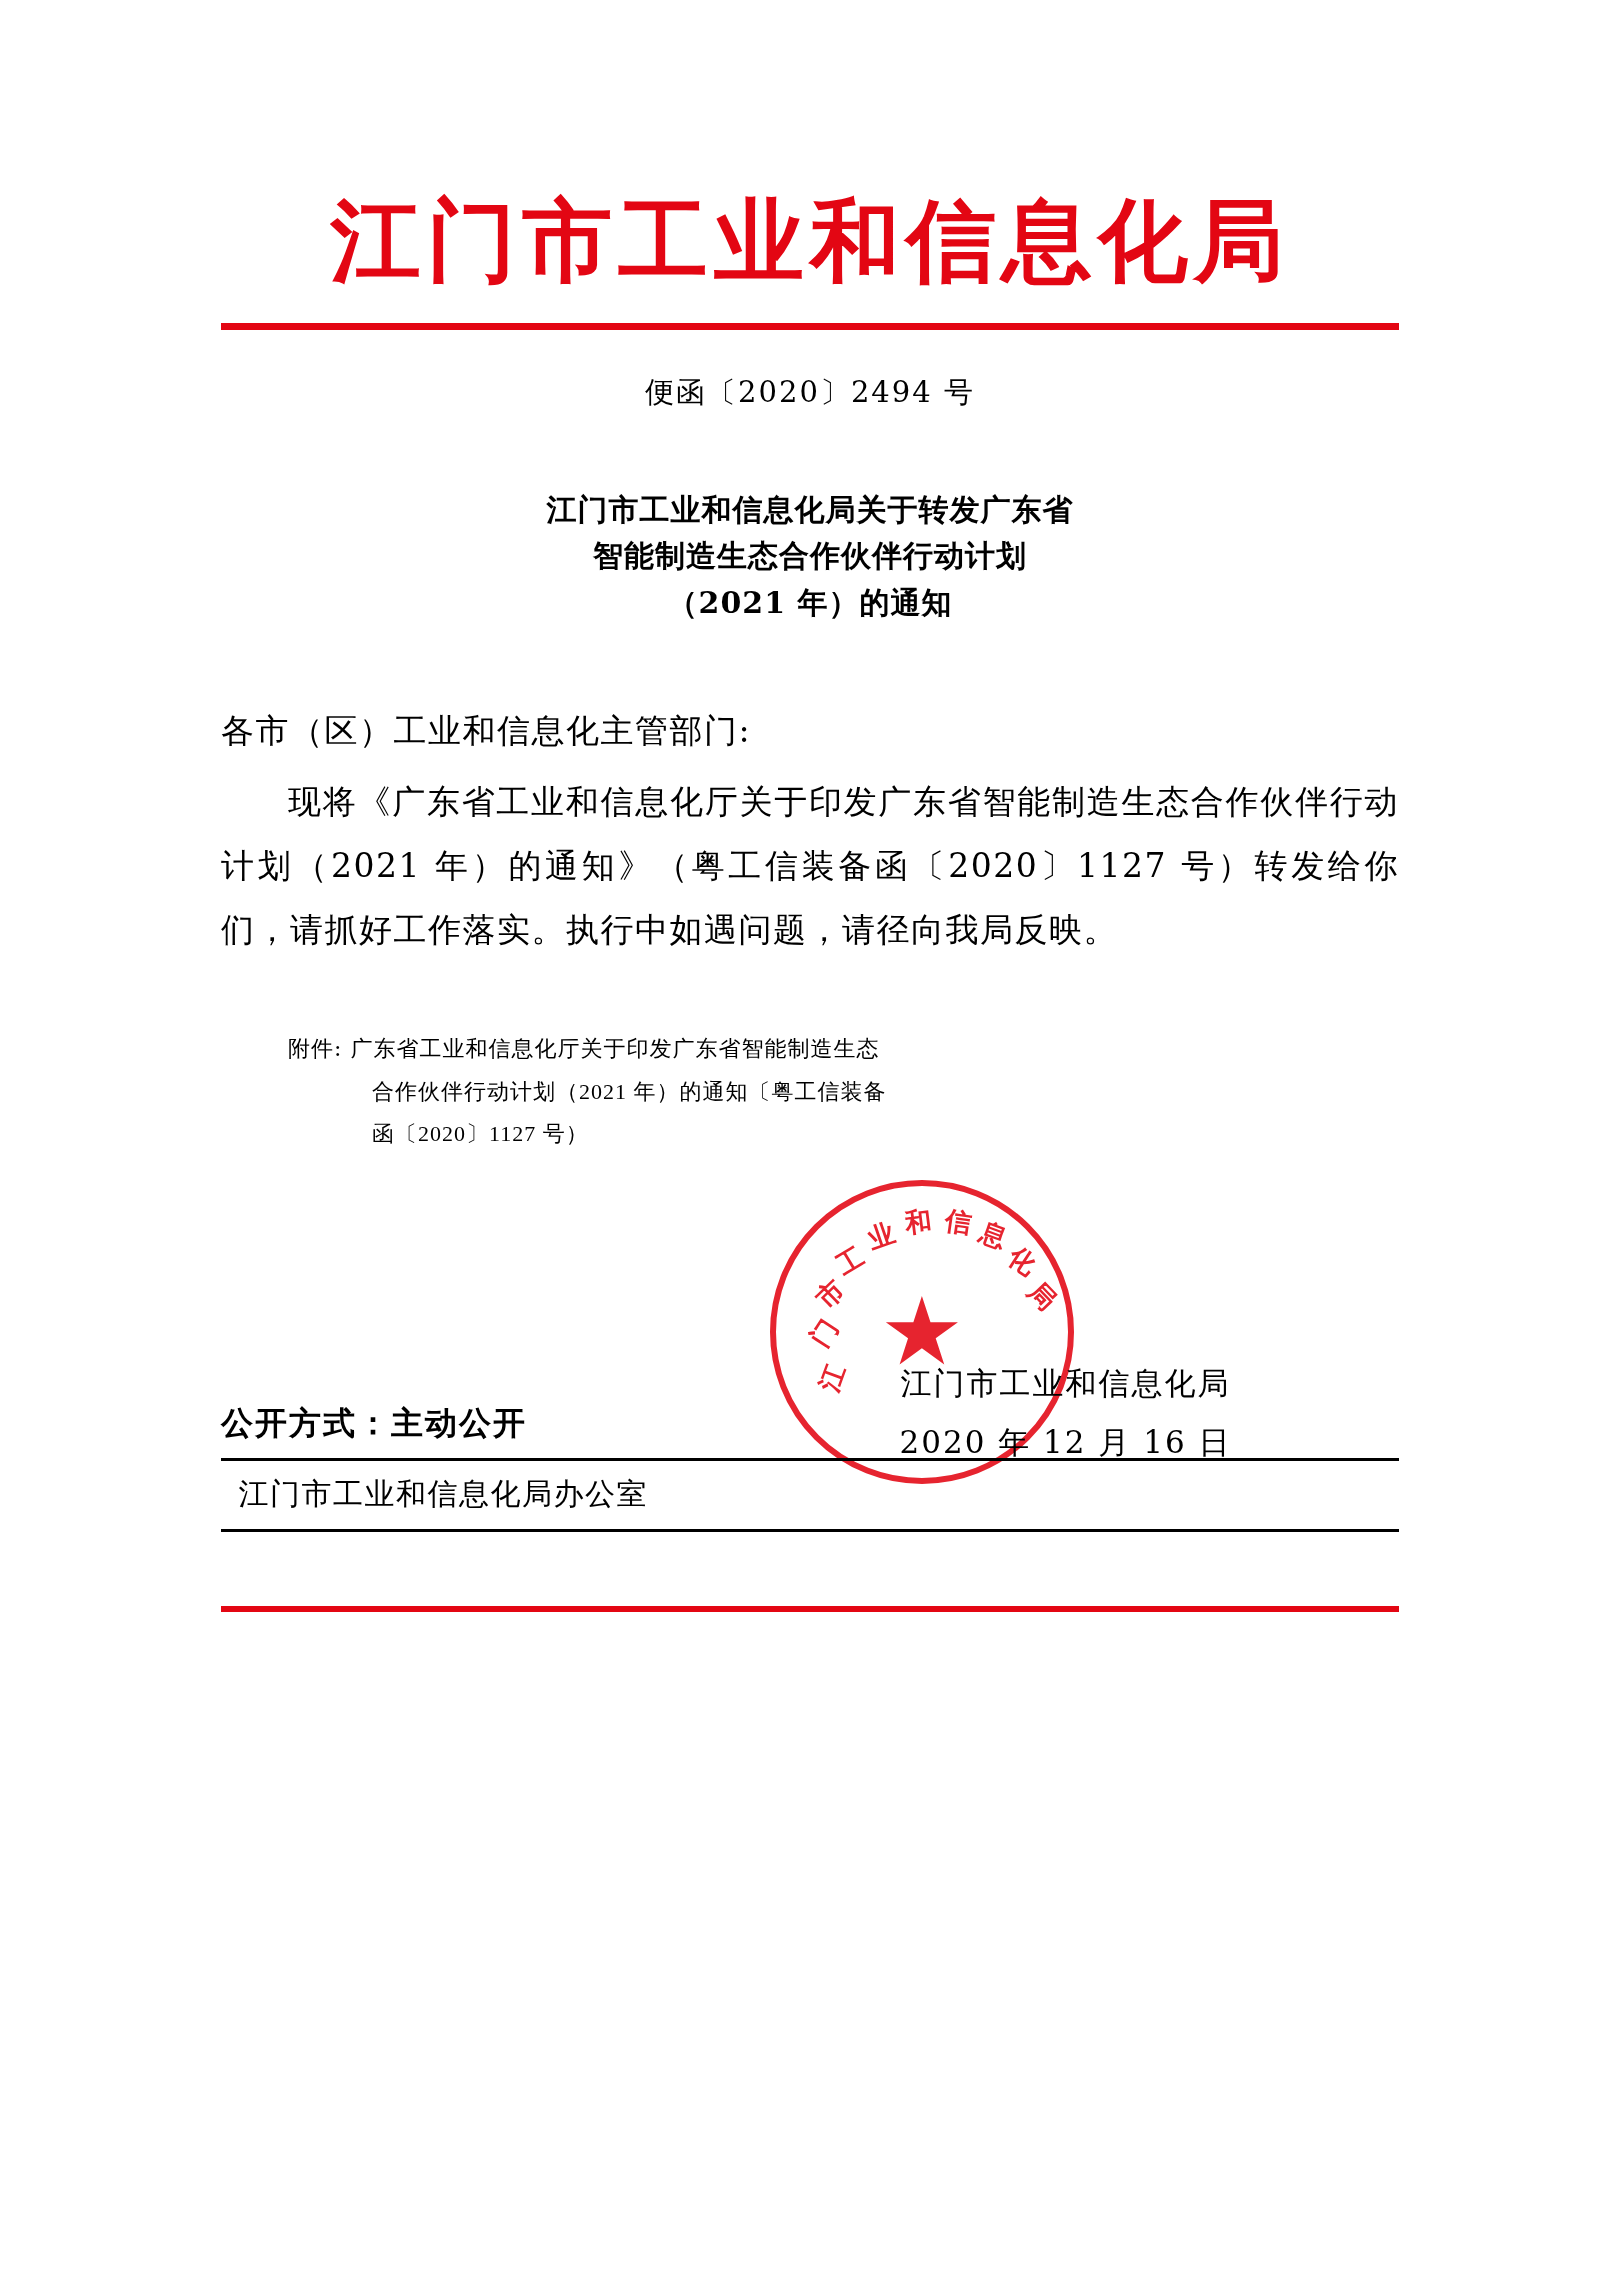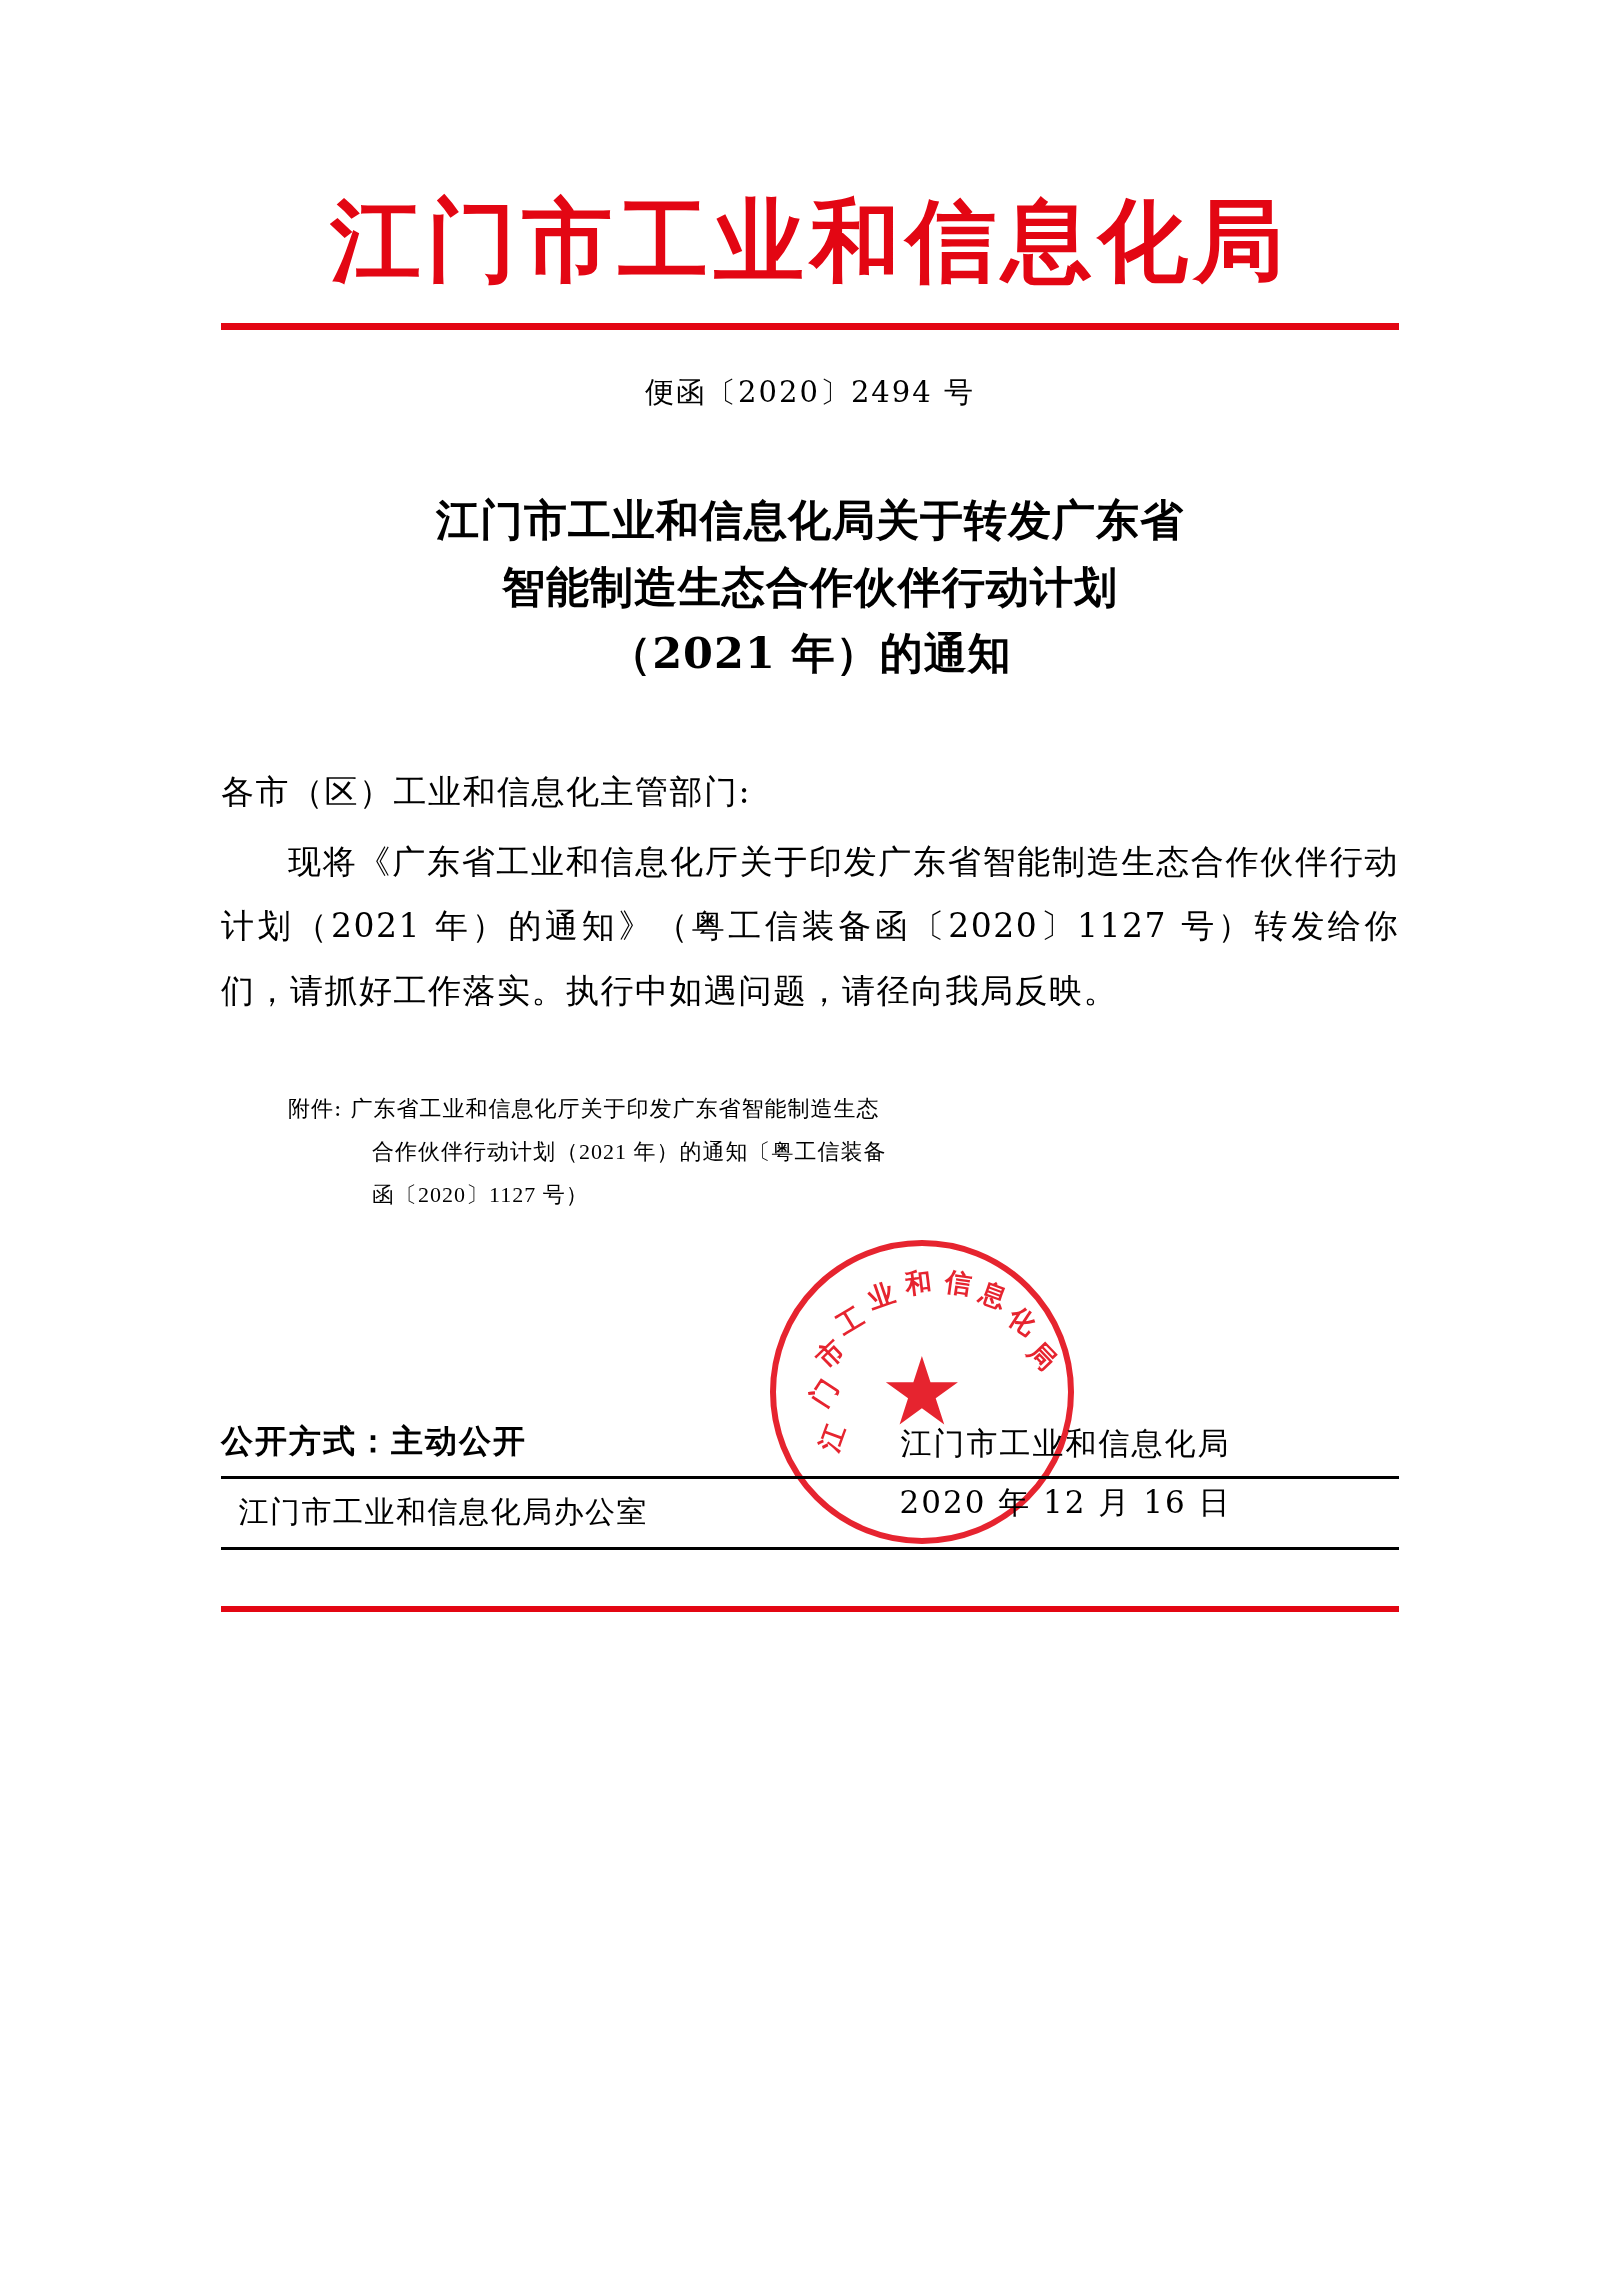--- a/index.html
+++ b/index.html
@@ -49,21 +49,21 @@
     text-align: center;
     font-size: 29px;
     letter-spacing: 2px;
   }
 
   
   .doc-title {
     margin-top: 74px;
     text-align: center;
     font-weight: bold;
-    font-size: 43px;
+    font-size: 30px;
     line-height: 1.55;
     letter-spacing: 1px;
   }
   .doc-title div {
     white-space: nowrap;
   }
 
   
   .body-block {
     margin-top: 73px;
@@ -142,21 +142,21 @@
     line-height: 1.9;
     letter-spacing: 2px;
     width: 549px;
   }
 
   
   .footer {
     position: absolute;
     left: 221px;
     right: 221px;
-    bottom: 170px;
+    bottom: 188px;
   }
   .disclosure {
     font-size: 32px;
     font-weight: bold;
     letter-spacing: 2px;
     padding-bottom: 11.8px;
   }
   .footer-rule {
     height: 2.9px;
     background: #000;

